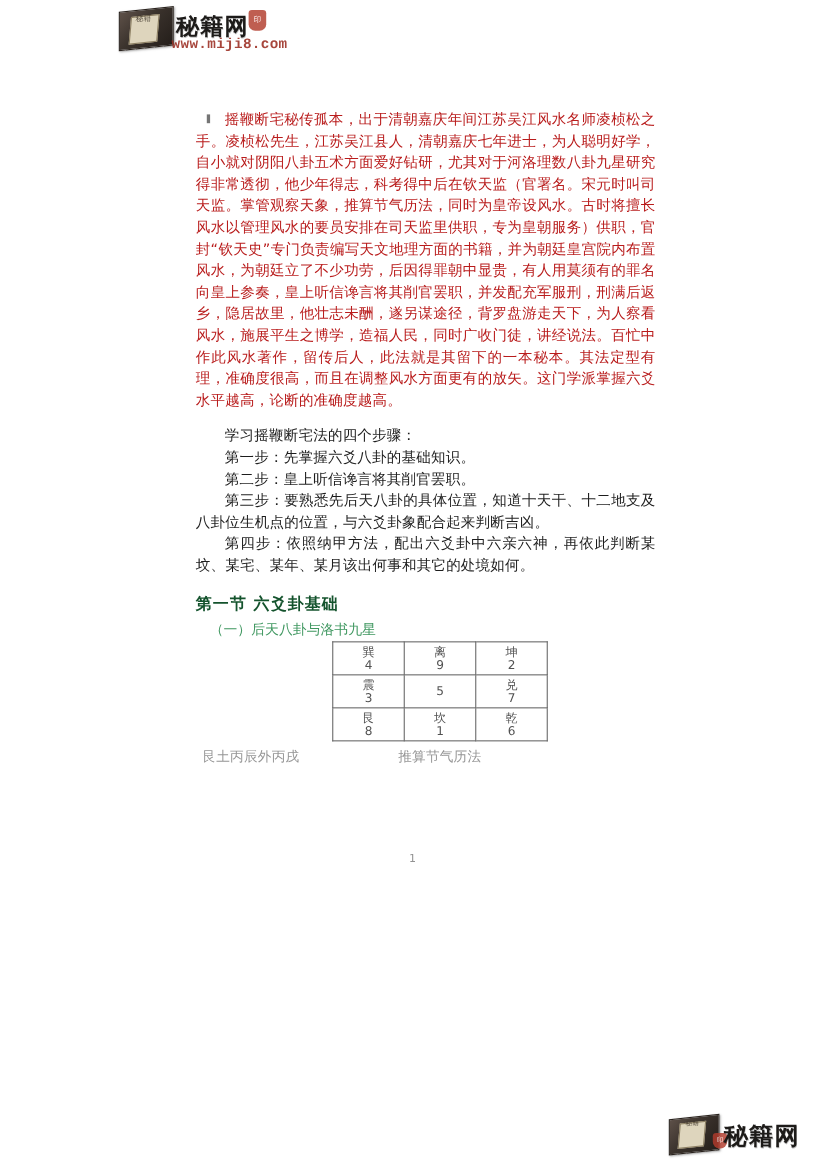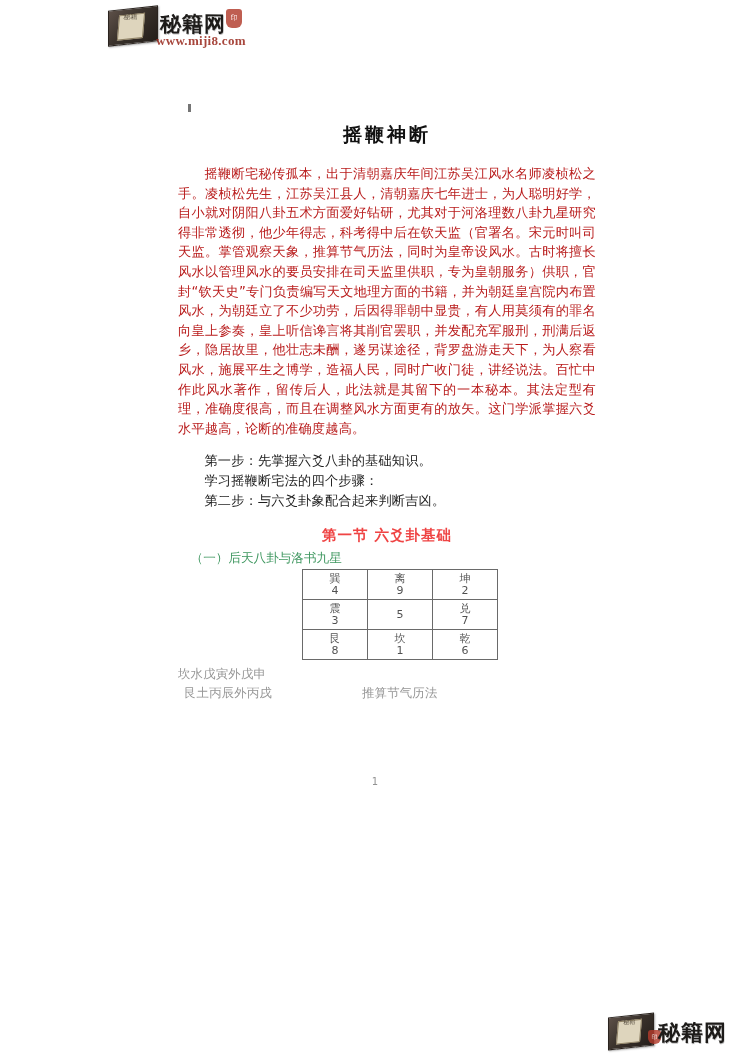--- a/index.html
+++ b/index.html
@@ -85,21 +85,21 @@
     opacity: .82;
     font-size: 7px;
     color: #fdecea;
     text-align: center;
     line-height: 19px;
   }
   .logo-url {
     position: absolute;
     left: 48px;
     top: 27px;
-    font-family: Liberation Serif, serif;
+    font-family: Liberation Mono, monospace;
     font-size: 13px;
     font-weight: bold;
     color: #9b2d22;
     letter-spacing: .3px;
     opacity: .88;
   }
   
   .logo-bottom {
     position: absolute;
     left: 608px;
@@ -173,27 +173,27 @@
     text-indent: 2em;
     margin: 0;
     letter-spacing: .2px;
     color: #1d1d1d;
   }
   .line.wrap {
     text-align: justify;
   }
   .steps { margin-top: 13px; }
   .section-title {
-    text-align: center;
+    text-align: left;
     font-family: "DejaVu Sans", sans-serif;
     font-size: 14.5px;
     font-weight: bold;
     letter-spacing: 1px;
     margin: 16px 0 4px 0;
-    color: #ef4444;
+    color: #14532d;
   }
   .sub-head {
     font-family: "DejaVu Sans", "Liberation Sans", sans-serif;
     font-size: 12.6px;
     line-height: 18px;
     color: #15803d;
     margin: 0 0 2px 0;
     text-indent: 1em;
     opacity: .82;
   }
@@ -260,28 +260,29 @@
     <div class="logo-book-label">秘籍</div>
     <div class="logo-word">秘籍网</div>
     <div class="logo-seal">印</div>
     <div class="logo-url">www.miji8.com</div>
   </div>
 
   <div class="doc">
 
     <div class="stray-mark"></div>
 
-    <h1 class="doc-title">摇鞭神断</h1>
 
     <p class="para">摇鞭断宅秘传孤本，出于清朝嘉庆年间江苏吴江风水名师凌桢松之手。凌桢松先生，江苏吴江县人，清朝嘉庆七年进士，为人聪明好学，自小就对阴阳八卦五术方面爱好钻研，尤其对于河洛理数八卦九星研究得非常透彻，他少年得志，科考得中后在钦天监（官署名。宋元时叫司天监。掌管观察天象，推算节气历法，同时为皇帝设风水。古时将擅长风水以管理风水的要员安排在司天监里供职，专为皇朝服务）供职，官封“钦天史”专门负责编写天文地理方面的书籍，并为朝廷皇宫院内布置风水，为朝廷立了不少功劳，后因得罪朝中显贵，有人用莫须有的罪名向皇上参奏，皇上听信谗言将其削官罢职，并发配充军服刑，刑满后返乡，隐居故里，他壮志未酬，遂另谋途径，背罗盘游走天下，为人察看风水，施展平生之博学，造福人民，同时广收门徒，讲经说法。百忙中作此风水著作，留传后人，此法就是其留下的一本秘本。其法定型有理，准确度很高，而且在调整风水方面更有的放矢。这门学派掌握六爻水平越高，论断的准确度越高。</p>
 
     <div class="steps">
+      <p class="line">学习摇鞭断宅法的四个步骤：</p>
       <p class="line wrap">第一步：先掌握六爻八卦的基础知识。</p>
-      <p class="line">学习摇鞭断宅法的四个步骤：</p>
-      <p class="line wrap">第二步：与六爻卦象配合起来判断吉凶。</p>
+      <p class="line wrap">第二步：皇上听信谗言将其削官罢职。</p>
+      <p class="line wrap">第三步：要熟悉先后天八卦的具体位置，知道十天干、十二地支及八卦位生机点的位置，与六爻卦象配合起来判断吉凶。</p>
+      <p class="line wrap">第四步：依照纳甲方法，配出六爻卦中六亲六神，再依此判断某坟、某宅、某年、某月该出何事和其它的处境如何。</p>
     </div>
 
     <h2 class="section-title">第一节 六爻卦基础</h2>
 
     <p class="sub-head">（一）后天八卦与洛书九星</p>
 
     <div class="grid-wrap">
       <table class="luoshu">
         <tbody>
           <tr>
@@ -326,21 +327,20 @@
               <span class="num">6</span>
             </td>
           </tr>
         </tbody>
       </table>
     </div>
 
 
     <div class="verse-block">
       <div class="verse-row">
-        <span class="verse-col">坎水戊寅外戊申</span>
       </div>
       <div class="verse-row">
         <span class="verse-col first">艮土丙辰外丙戌</span>
         <span class="verse-col">推算节气历法</span>
       </div>
     </div>
 
   </div>
 
   <div class="page-number">1</div>

